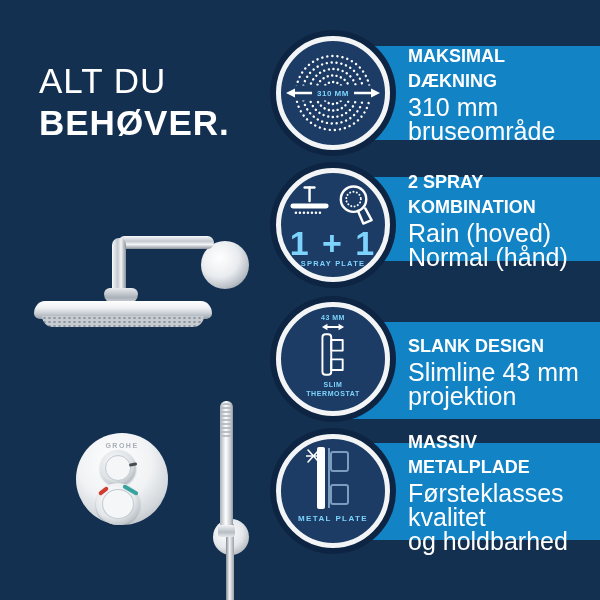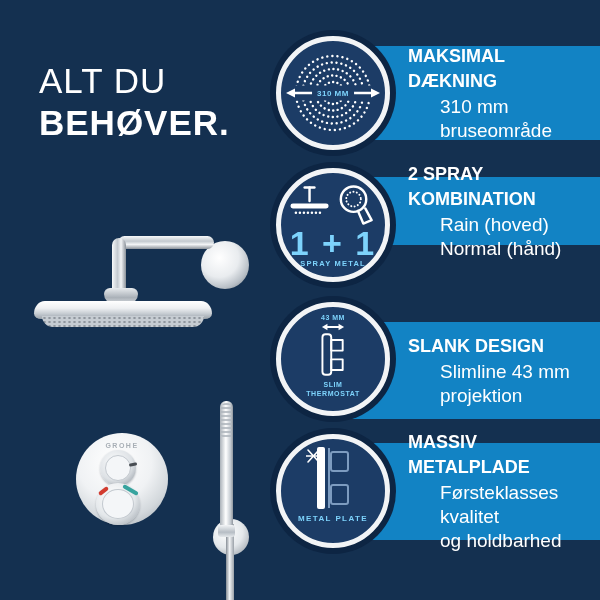--- a/index.html
+++ b/index.html
@@ -13,23 +13,23 @@
   .title .l1{font-size:35px;font-weight:400;letter-spacing:1px;line-height:42px;}
   .title .l2{font-size:35px;font-weight:700;letter-spacing:1px;line-height:42px;}
 
   
   .band{
     position:absolute;left:340px;right:0;background:#1283C4;color:#fff;
     display:flex;flex-direction:column;justify-content:center;
     padding-left:68px;box-sizing:border-box;z-index:3;
   }
   .band .heading{font-weight:700;font-size:18px;line-height:25px;white-space:pre-line;}
-  .band .bodytext{font-weight:400;font-size:19px;line-height:24px;white-space:pre-line;margin-top:1px;margin-left:32px;}
+  .band .bodytext{font-weight:400;font-size:25px;line-height:24px;white-space:pre-line;margin-top:1px;}
   .band1{top:46px;height:94px;}
-  .band2{top:177px;height:68px;}
+  .band2{top:177px;height:84px;}
   .band3{top:322px;height:97px;}
   .band4{top:443px;height:97px;}
 
   
   .badge{position:absolute;left:270px;width:126px;height:126px;border-radius:50%;
          background:#0D2543;z-index:4;}
   .badge1{top:30px;} .badge2{top:162px;} .badge3{top:296px;} .badge4{top:428px;}
   .badge-inner{
     position:absolute;inset:6px;border-radius:50%;
     background:#1C3C66;border:5px solid #F2F4F6;box-sizing:border-box;
@@ -173,21 +173,21 @@
           <line x1="21" y1="4" x2="21" y2="18" stroke-width="2.5"></line>
           <line x1="16" y1="4" x2="26" y2="4" stroke-width="2.5"></line>
           <line x1="4" y1="23" x2="38" y2="23" stroke-width="5"></line>
           <line x1="7" y1="30" x2="35" y2="30" stroke-width="2.5" stroke-dasharray="0.1,4"></line>
           <circle cx="66" cy="16" r="13" stroke-width="2.5"></circle>
           <circle cx="66" cy="16" r="7.5" stroke-width="2" stroke-dasharray="0.1,3.4"></circle>
           <path d="M70.5,28 L76,41 L84.5,37.5 L78,25.5" stroke-width="2.5" stroke-linejoin="round"></path>
         </g>
       </svg>
       <div class="b2-big">1 + 1</div>
-      <div class="b2-cap">SPRAY METAL</div>
+      <div class="b2-cap">SPRAY PLATE</div>
     </div>
   </div>
 
   <div class="band band3">
     <div class="heading">SLANK DESIGN</div>
     <div class="bodytext">Slimline 43 mm
 projektion</div>
   </div>
   <div class="badge badge3">
     <div class="badge-inner">

